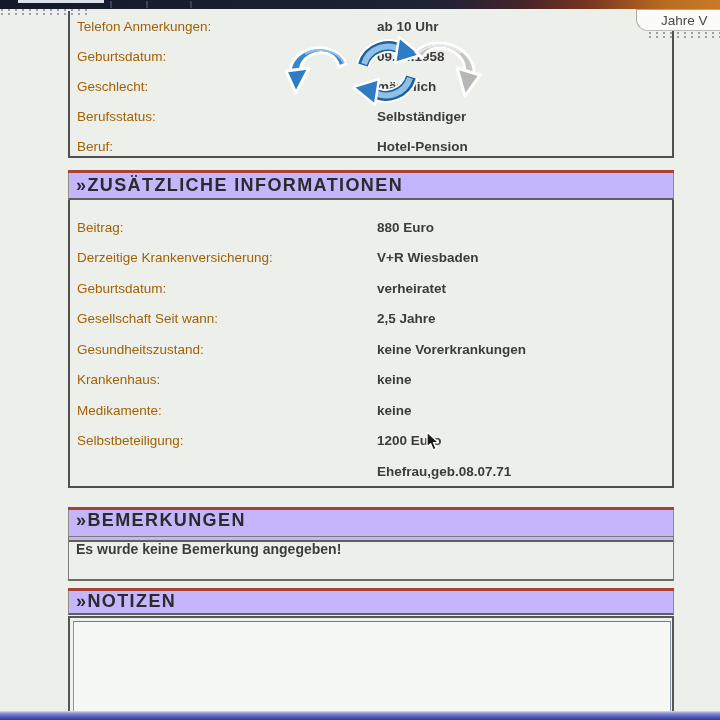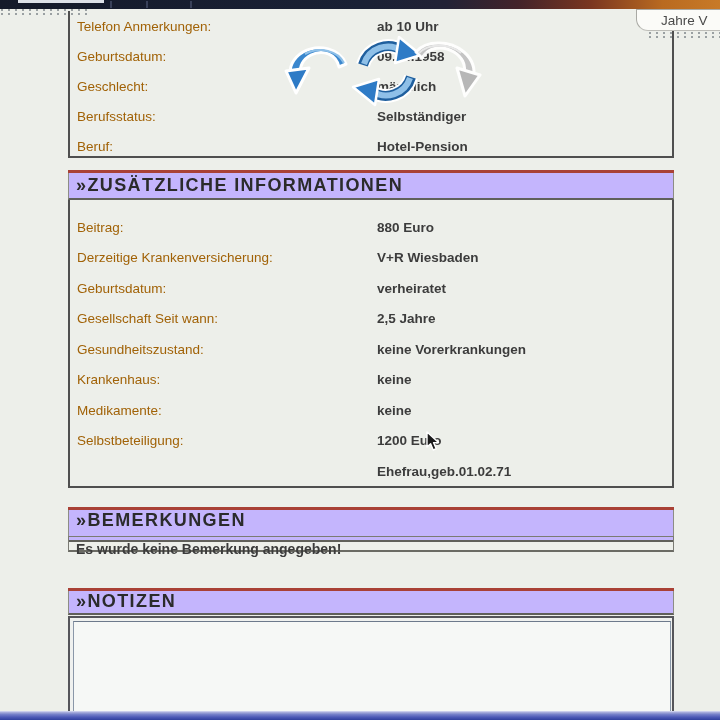--- a/index.html
+++ b/index.html
@@ -53,21 +53,21 @@
   .sec-zusatz .sec-header{top:3px;height:27px;line-height:25px;}
   .sec-zusatz .sec-body{
     position:absolute;left:0;top:30px;width:100%;height:288px;box-sizing:border-box;
     border:2px solid #4F4F4F;border-top:none;padding-top:12px;
   }
   .sec-zusatz .rowline{height:30.5px;text-align:center;}
   
   .sec-bem{position:absolute;left:68px;top:507px;width:606px;z-index:2;}
   .sec-bem .sec-header{top:3px;height:32px;line-height:21px;}
   .sec-bem .msgbox{
-    position:absolute;left:0;top:29px;width:100%;height:16px;box-sizing:border-box;
+    position:absolute;left:0;top:29px;width:100%;height:45px;box-sizing:border-box;
     border:1px solid #7b7b74;border-bottom:2px solid #6b6b64;
     font-size:14px;font-weight:bold;color:#3C3C3C;line-height:24px;padding-left:7px;
   }
   
   .sec-not{position:absolute;left:68px;top:588px;width:606px;z-index:2;}
   .sec-not .sec-header{top:3px;height:24px;line-height:21px;}
   .sec-not .notebox{
     position:absolute;left:0;top:28px;width:100%;height:110px;box-sizing:border-box;
     border:2px solid #55555a;background:#EFF1EF;
   }
@@ -198,21 +198,21 @@
       </div>
       <div class="rowline">
         <span class="lbl">Medikamente:</span>
         <span class="val">keine</span>
       </div>
       <div class="rowline">
         <span class="lbl">Selbstbeteiligung:</span>
         <span class="val">1200 Euro</span>
       </div>
       <div class="rowline">
-        <span class="val">Ehefrau,geb.01.02.71</span>
+        <span class="val">Ehefrau,geb.08.07.71</span>
       </div>
     </div>
   </div>
 
   <div class="sec-bem">
     <div class="redline"></div>
     <div class="sec-header">»BEMERKUNGEN</div>
     <div class="msgbox">Es wurde keine Bemerkung angegeben!</div>
   </div>
 

